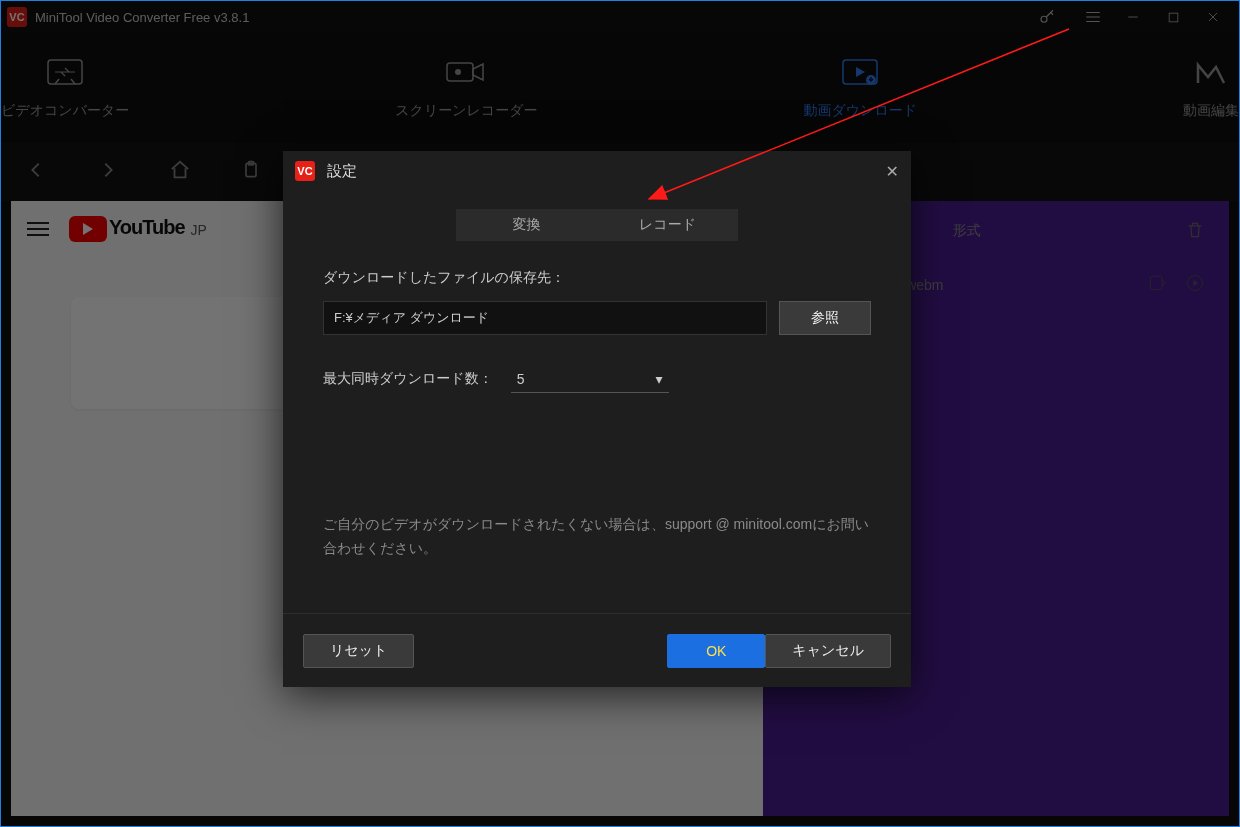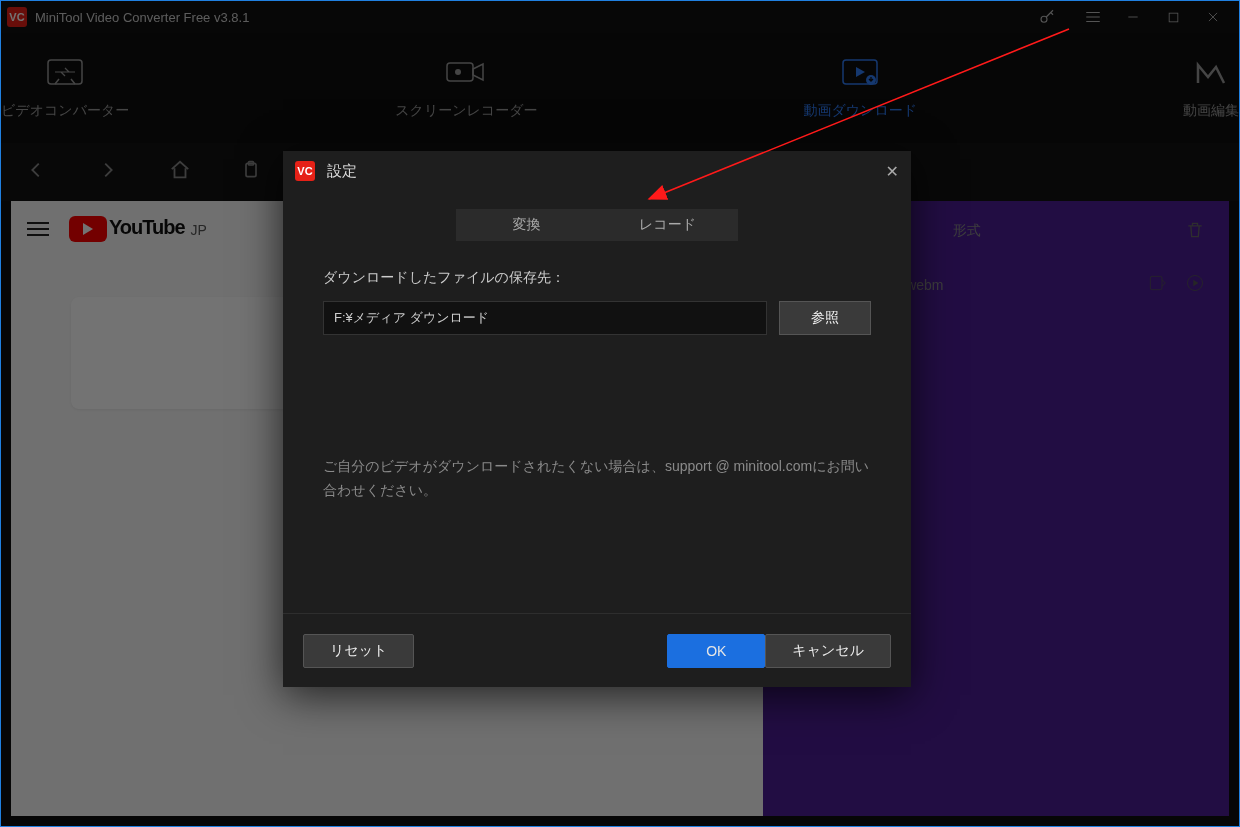--- a/index.html
+++ b/index.html
@@ -66,21 +66,21 @@
 .dlg-body { padding:28px 40px 0 40px; flex:1; font-size:14px; }
 .label { color:#ccc; margin-bottom:14px;font-family:Liberation Serif, serif;}
 .path-row { display:flex; gap:12px; }
 .path-input { flex:1; height:34px; background:#111; border:1px solid #333; color:#ccc; padding:0 10px; font-size:13px;}
 .browse { width:92px; height:34px; background:#3a3a3a; color:#eee; border:1px solid #555; cursor:pointer; font-size:14px;}
 .row2 { display:flex; align-items:center; gap:18px; margin-top:30px;}
 .select { width:158px; height:28px; background:transparent; border:none; border-bottom:1px solid #555; color:#ccc; display:flex; align-items:center; justify-content:space-between; padding:0 6px; cursor:pointer;}
 .note { color:#8a8a8a; line-height:1.7; margin-top:120px; font-size:14px; }
 .dlg-footer { height:74px; border-top:1px solid #2e2e2e; display:flex; align-items:center; padding:0 20px; }
 .btn { height:34px; padding:0 26px; background:#3a3a3a; color:#eee; border:1px solid #555; cursor:pointer; font-size:14px; border-radius:2px;}
-.btn.primary { background:#1b6fe0; border-color:#1b6fe0; padding:8px 38px; color:#e5e5e5;}
+.btn.primary { background:#1b6fe0; border-color:#1b6fe0; padding:8px 38px; color:#fde047;}
 .dlg-footer .spacer { flex:1; }
 
 
 .arrow-svg { position:absolute; left:0; top:0; pointer-events:none; }
 </style>
 </head>
 <body>
 
 <div class="app">
 
@@ -233,20 +233,27 @@
     <div class="tabs">
       <div class="tab">変換</div>
       <div class="tab">レコード</div>
     </div>
     <div class="dlg-body">
       <div class="label">ダウンロードしたファイルの保存先：</div>
       <div class="path-row">
         <input class="path-input" value="F:¥メディア ダウンロード" style="">
         <button class="browse">参照</button>
       </div>
+      <div class="row2">
+        <div>最大同時ダウンロード数：</div>
+        <div class="select">
+          <span>5</span>
+          <span>▾</span>
+        </div>
+      </div>
       <div class="note">ご自分のビデオがダウンロードされたくない場合は、support @ minitool.comにお問い合わせください。</div>
     </div>
     <div class="dlg-footer">
       <button class="btn">リセット</button>
       <div class="spacer"></div>
       <button class="btn primary">OK</button>
       <button class="btn">キャンセル</button>
     </div>
   </div>
 

